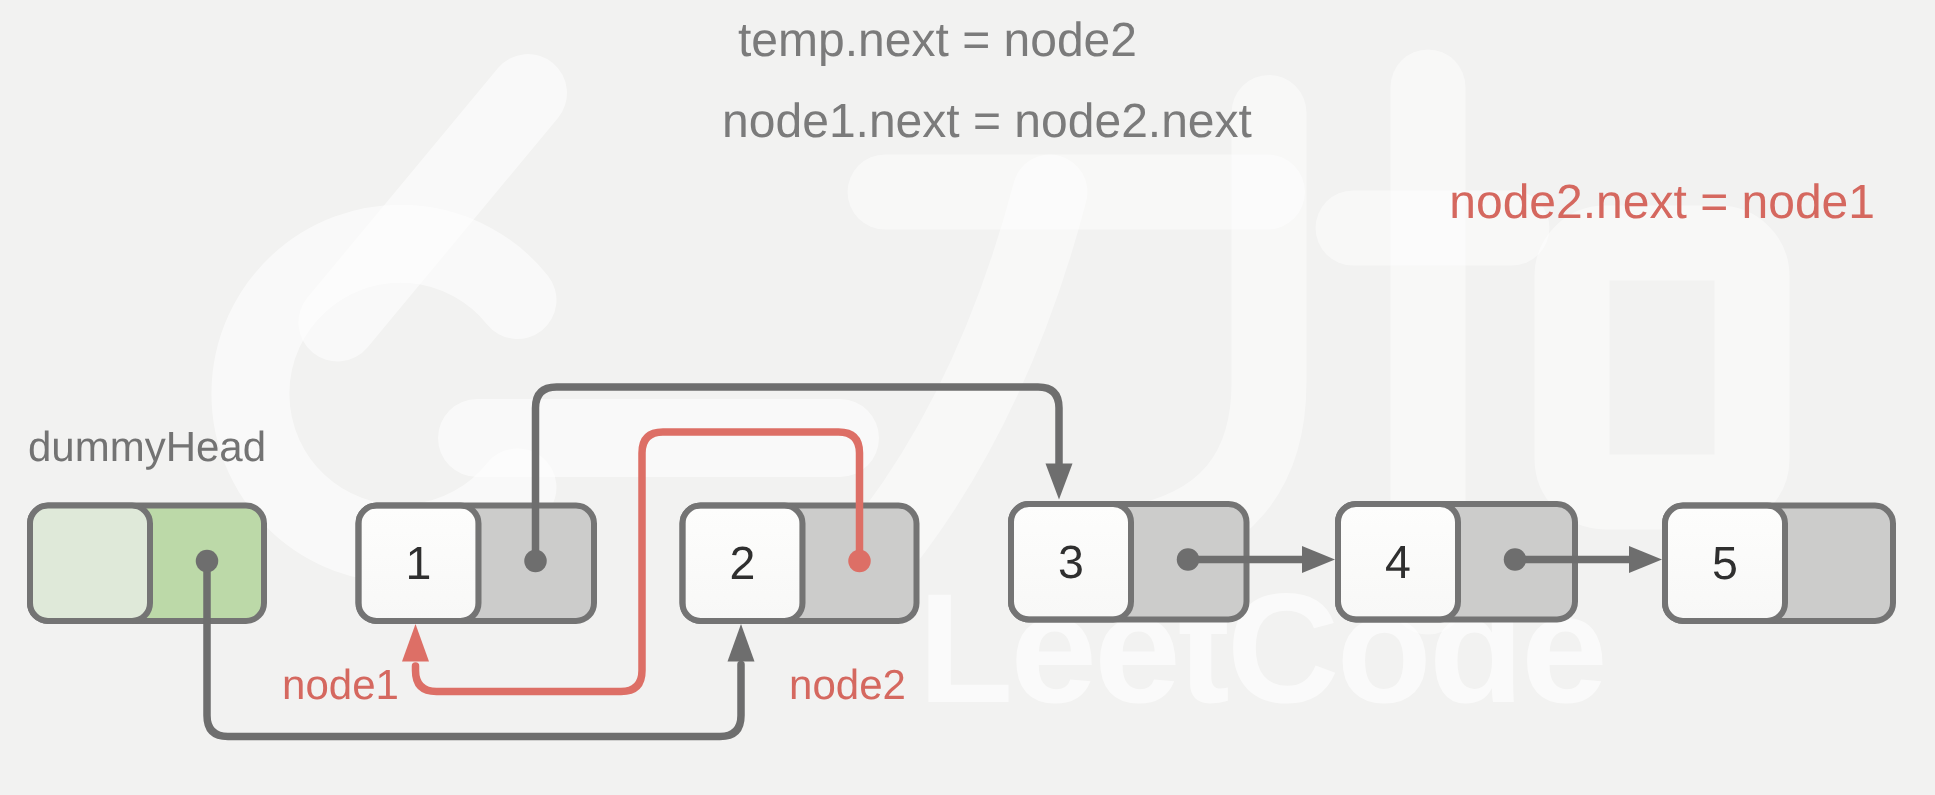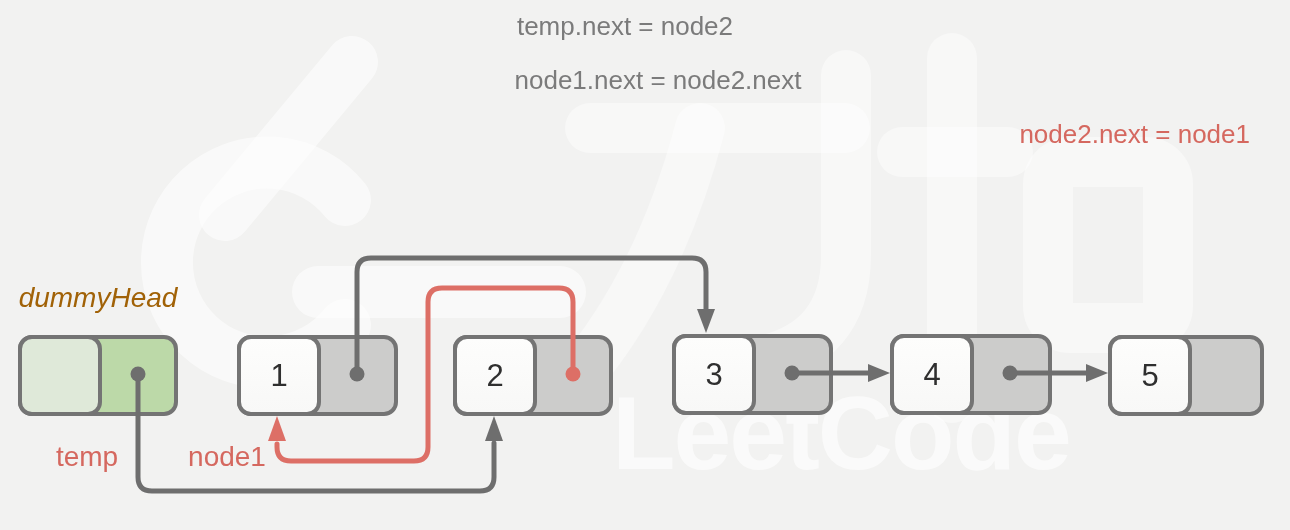--- a/index.html
+++ b/index.html
@@ -11,41 +11,41 @@
   .wm{position:absolute;inset:0;pointer-events:none;}
   .wm-text{
     position:absolute;left:612px;top:374px;
     font-size:104px;font-weight:bold;letter-spacing:-2px;
     color:rgba(255,255,255,0.62);white-space:nowrap;
   }
   
   .statements{position:absolute;left:0;top:0;width:1250px;}
   .stmt{
     position:absolute;width:100%;text-align:center;
-    font-size:26px;line-height:29px;color:#7b7b7b;
+    font-size:32px;line-height:29px;color:#7b7b7b;
   }
   .stmt.s0{top:12px;} .stmt.s1{top:66px;padding-left:33px;} .stmt.s2{top:120px;text-align:right;}
   .stmt.red{color:#d5685f;}
   
   .node{
     position:absolute;height:81px;box-sizing:border-box;
     background:#cccccb;border:4px solid #747474;border-radius:14px;
   }
   .node .value{
     position:absolute;left:-4px;top:-4px;width:84px;height:81px;box-sizing:border-box;
     background:linear-gradient(180deg,#fdfdfc,#f8f8f7);
     border:4px solid #747474;border-radius:14px;
     display:flex;align-items:center;justify-content:center;
     font-size:31px;color:#2f2f2f;
   }
   .node.dummy{background:#bcd9a8;}
   .node.dummy .value{background:#dfe9d9;}
   
   .lbl{position:absolute;font-size:28px;text-align:center;white-space:nowrap;}
-  .lbl.teal{color:#a16207;font-style:italic;}
+  .lbl.teal{color:#737373;}
   .lbl.red{color:#d5685f;}
   
   svg.overlay{position:absolute;left:0;top:0;pointer-events:none;}
 </style>
 </head>
 <body>
 
 <div class="canvas">
 
   <div class="wm">
@@ -86,22 +86,22 @@
     <div class="value">3</div>
   </div>
   <div class="node" style="left:890px;top:334px;width:162px">
     <div class="value">4</div>
   </div>
   <div class="node" style="left:1108px;top:335px;width:156px">
     <div class="value">5</div>
   </div>
 
   <div class="lbl teal" style="left:18px;top:282px;width:160px">dummyHead</div>
-  <div class="lbl red" style="left:27px;top:441px;width:120px">temp</div>
   <div class="lbl red" style="left:167px;top:441px;width:120px">node1</div>
+  <div class="lbl red" style="left:505px;top:441px;width:120px">node2</div>
 
   <svg class="overlay" width="1290" height="530">
 
     <g>
       <path d="M138 376 V477 Q138 491 152 491 H480 Q494 491 494 477 V443" fill="none" stroke="#6e6e6e" stroke-width="5" stroke-linecap="round"></path>
       <polygon points="494,416 485,441 503,441" fill="#6e6e6e"></polygon>
     </g>
 
     <g>
       <path d="M357 372 V272 Q357 258 371 258 H692 Q706 258 706 272 V312" fill="none" stroke="#6e6e6e" stroke-width="5" stroke-linecap="round"></path>

